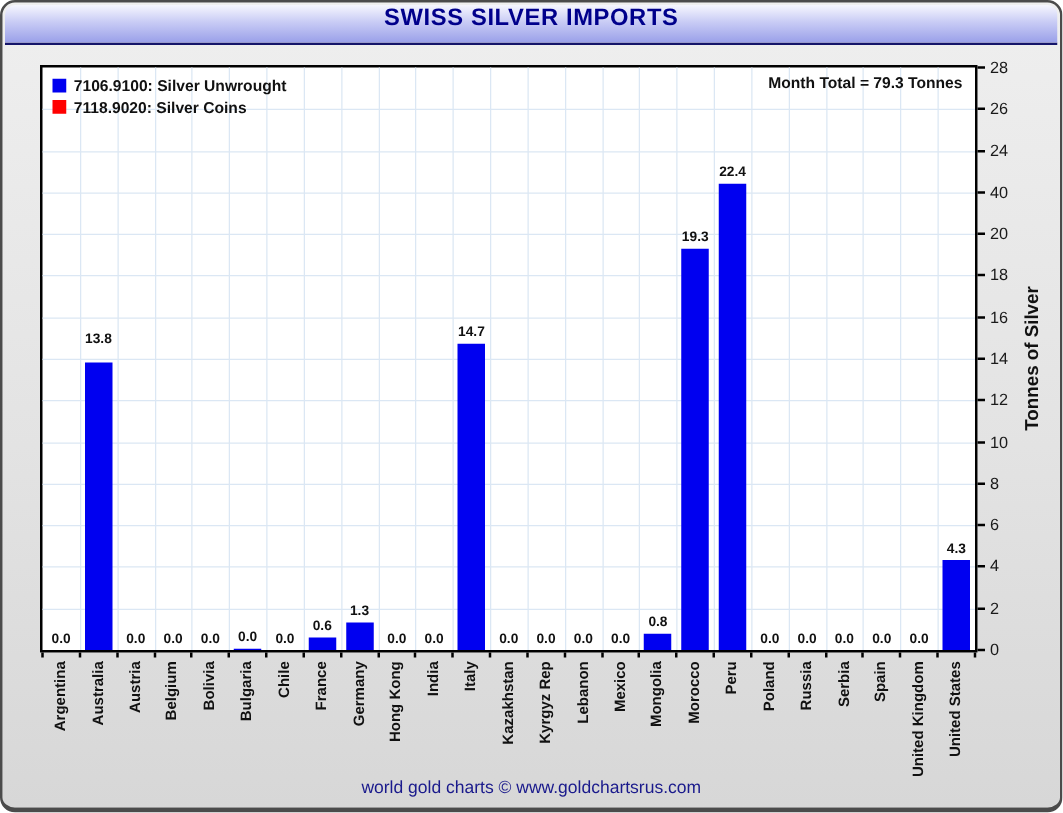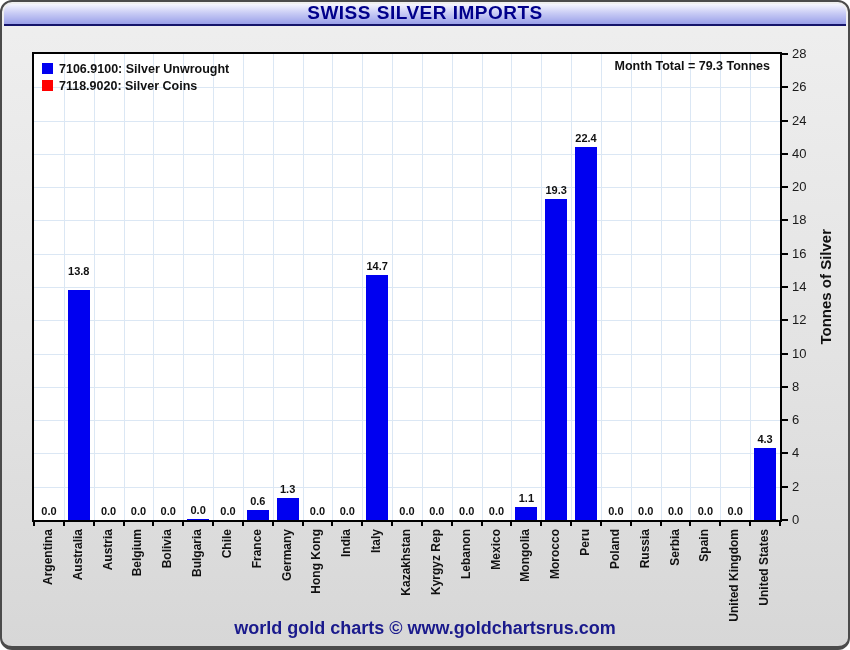--- a/index.html
+++ b/index.html
@@ -5,25 +5,25 @@
   html,body{margin:0;padding:0;background:#ffffff;}
   *{box-sizing:border-box;}
   .frame{
     position:relative;width:850px;height:650px;
     border:2px solid #4b4b4b;border-bottom-width:4px;border-radius:12px;
     background:linear-gradient(180deg,#efefef 0%,#e3e3e3 55%,#d7d7d7 100%);
     overflow:hidden;
     font-family:"Liberation Sans",sans-serif;
   }
   .titlebar{
-    position:absolute;left:2px;top:2px;right:2px;height:22px;
+    position:absolute;left:2px;top:2px;right:2px;height:32px;
     border-radius:8px 8px 0 0;
     background:linear-gradient(180deg,#f6f6fe 0%,#c9ccf5 45%,#9aa0e9 100%);
     border-bottom:2px solid #14146a;
-    display:flex;align-items:flex-end;justify-content:center;
+    display:flex;align-items:flex-start;justify-content:center;
   }
   .titlebar span{font-size:19px;font-weight:bold;color:#00008b;letter-spacing:.5px;}
   .subtitlebar{position:absolute;left:0;top:31px;width:100%;height:19px;}
   .period{position:absolute;left:35px;top:1px;font-size:14px;font-weight:bold;color:#111;margin-top:20px;}
   .subtitle{position:absolute;left:50%;transform:translateX(-50%);top:1px;font-size:14px;font-weight:bold;color:#111;white-space:nowrap;}
   .plot{
     position:absolute;left:30px;top:50px;width:750px;height:470px;
     background:#ffffff;border:2px solid #000;
   }
   .layer{position:absolute;left:0;top:0;right:0;bottom:0;}
@@ -42,21 +42,21 @@
     position:absolute;top:7px;
     writing-mode:vertical-rl;transform:rotate(180deg);
     font-size:12px;font-weight:bold;color:#111;white-space:nowrap;line-height:14px;
   }
   .y-axis{position:absolute;left:778px;top:50px;width:70px;height:480px;}
   .y-tick{position:absolute;left:2px;width:6px;height:2px;background:#000;}
   .y-tick-label{position:absolute;left:12px;font-size:13px;color:#1a1a1a;}
   .y-title{position:absolute;left:806px;top:50px;width:34px;height:470px;display:flex;align-items:center;justify-content:center;}
   .y-title span{writing-mode:vertical-rl;transform:rotate(180deg);font-size:15px;font-weight:bold;color:#111;white-space:nowrap;}
   .footer{position:absolute;left:0;bottom:7px;width:100%;text-align:center;}
-  .footer span{font-size:18px;font-weight:bold;color:#1a1a8c;}
+  .footer span{font-size:14px;font-weight:normal;color:#1a1a8c;}
 </style>
 </head>
 <body>
 
 <div class="frame">
 
   <div class="titlebar">
     <span>SWISS SILVER IMPORTS</span>
   </div>
 
@@ -125,21 +125,21 @@
         <div class="bar-label" style="left: 193.96px; top: 451px;">0.0</div>
         <div class="bar-label" style="left: 223.8px; top: 441.014px;">0.6</div>
         <div class="bar-label" style="left: 253.64px; top: 429.364px;">1.3</div>
         <div class="bar-label" style="left: 283.48px; top: 451px;">0.0</div>
         <div class="bar-label" style="left: 313.32px; top: 451px;">0.0</div>
         <div class="bar-label" style="left: 343.16px; top: 206.35px;">14.7</div>
         <div class="bar-label" style="left: 373px; top: 451px;">0.0</div>
         <div class="bar-label" style="left: 402.84px; top: 451px;">0.0</div>
         <div class="bar-label" style="left: 432.68px; top: 451px;">0.0</div>
         <div class="bar-label" style="left: 462.52px; top: 451px;">0.0</div>
-        <div class="bar-label" style="left: 492.36px; top: 437.686px;">1.1</div>
+        <div class="bar-label" style="left: 492.36px; top: 437.686px;">0.8</div>
         <div class="bar-label" style="left: 522.2px; top: 129.793px;">19.3</div>
         <div class="bar-label" style="left: 552.04px; top: 78.2px;">22.4</div>
         <div class="bar-label" style="left: 581.88px; top: 451px;">0.0</div>
         <div class="bar-label" style="left: 611.72px; top: 451px;">0.0</div>
         <div class="bar-label" style="left: 641.56px; top: 451px;">0.0</div>
         <div class="bar-label" style="left: 671.4px; top: 451px;">0.0</div>
         <div class="bar-label" style="left: 701.24px; top: 451px;">0.0</div>
         <div class="bar-label" style="left: 731.08px; top: 379.436px;">4.3</div>
       </div>
     <div class="legend" id="legend">

